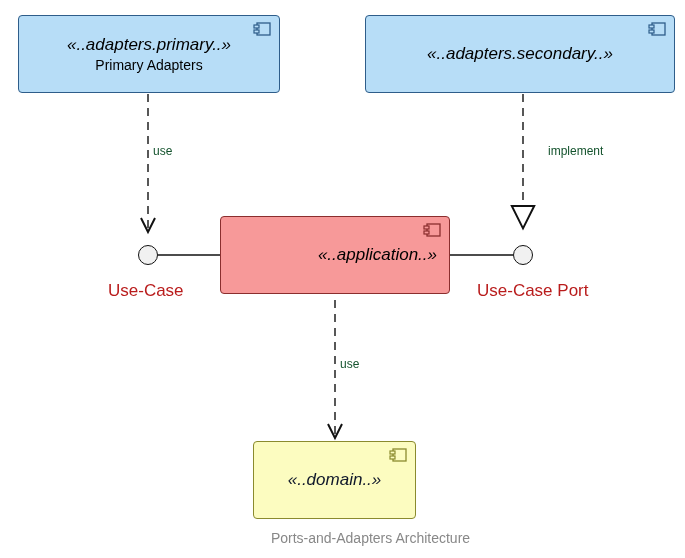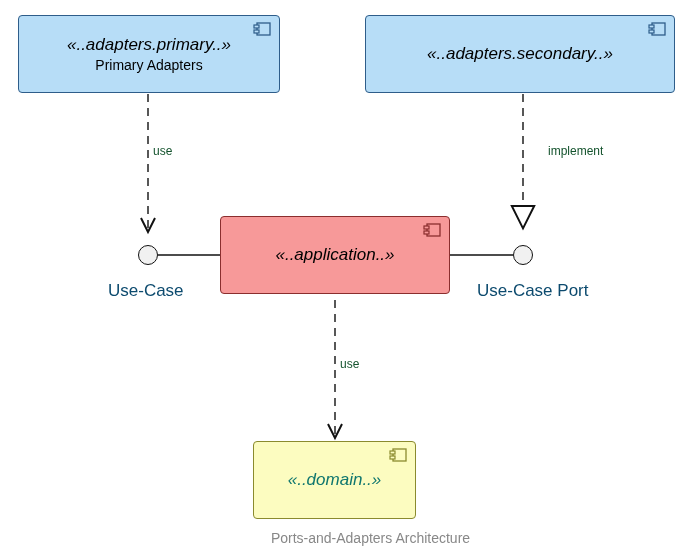--- a/index.html
+++ b/index.html
@@ -14,21 +14,21 @@
     text-align: center;
     display: flex;
     flex-direction: column;
     justify-content: center;
   }
   .component .stereo { font-style: italic; font-size: 17px; line-height: 1.3; }
   .component .name { font-size: 14px; line-height: 1.3; }
 
   .blue { background: #b7ddf7; border-color: #2e5d8a; color: #000; }
   .red  { background: #f79999; border-color: #8a2e2e; color: #000; }
-  .yellow { background: #fcfcc0; border-color: #8a8a2e; color: #0f766e; }
+  .yellow { background: #fcfcc0; border-color: #8a8a2e; color: #0f172a; }
 
   .comp-icon {
     position: absolute;
     top: 6px;
     right: 8px;
     width: 18px;
     height: 14px;
   }
 
   .port {
@@ -36,21 +36,21 @@
     width: 20px;
     height: 20px;
     border-radius: 50%;
     background: #f1f1f1;
     border: 1.5px solid #111;
   }
 
   .label {
     position: absolute;
     font-size: 17px;
-    color: #0c4a6e;
+    color: #b91c1c;
     white-space: nowrap;
   }
 
   .rel-label {
     position: absolute;
     font-size: 12px;
     color: #14532d;
   }
 
   .caption {
@@ -101,21 +101,21 @@
 
   <div class="component blue" style="left:365px; top:15px; width:310px; height:78px;">
     <svg class="comp-icon" viewBox="0 0 18 14">
       <rect x="4" y="1" width="13" height="12" fill="none" stroke="#2e5d8a" stroke-width="1.3"></rect>
       <rect x="1" y="3" width="5" height="3" fill="#b7ddf7" stroke="#2e5d8a" stroke-width="1.2"></rect>
       <rect x="1" y="8" width="5" height="3" fill="#b7ddf7" stroke="#2e5d8a" stroke-width="1.2"></rect>
     </svg>
     <div class="stereo">«..adapters.secondary..»</div>
   </div>
 
-  <div class="component red" style="left:220px; top:216px; width:230px; height:78px;">
+  <div class="component red" style="left:220px; top:216px; width:230px; height:78px;align-items:flex-end;">
     <svg class="comp-icon" viewBox="0 0 18 14">
       <rect x="4" y="1" width="13" height="12" fill="none" stroke="#8a2e2e" stroke-width="1.3"></rect>
       <rect x="1" y="3" width="5" height="3" fill="#f79999" stroke="#8a2e2e" stroke-width="1.2"></rect>
       <rect x="1" y="8" width="5" height="3" fill="#f79999" stroke="#8a2e2e" stroke-width="1.2"></rect>
     </svg>
     <div class="stereo">«..application..»</div>
   </div>
 
   <div class="component yellow" style="left:253px; top:441px; width:163px; height:78px;">
     <svg class="comp-icon" viewBox="0 0 18 14">

